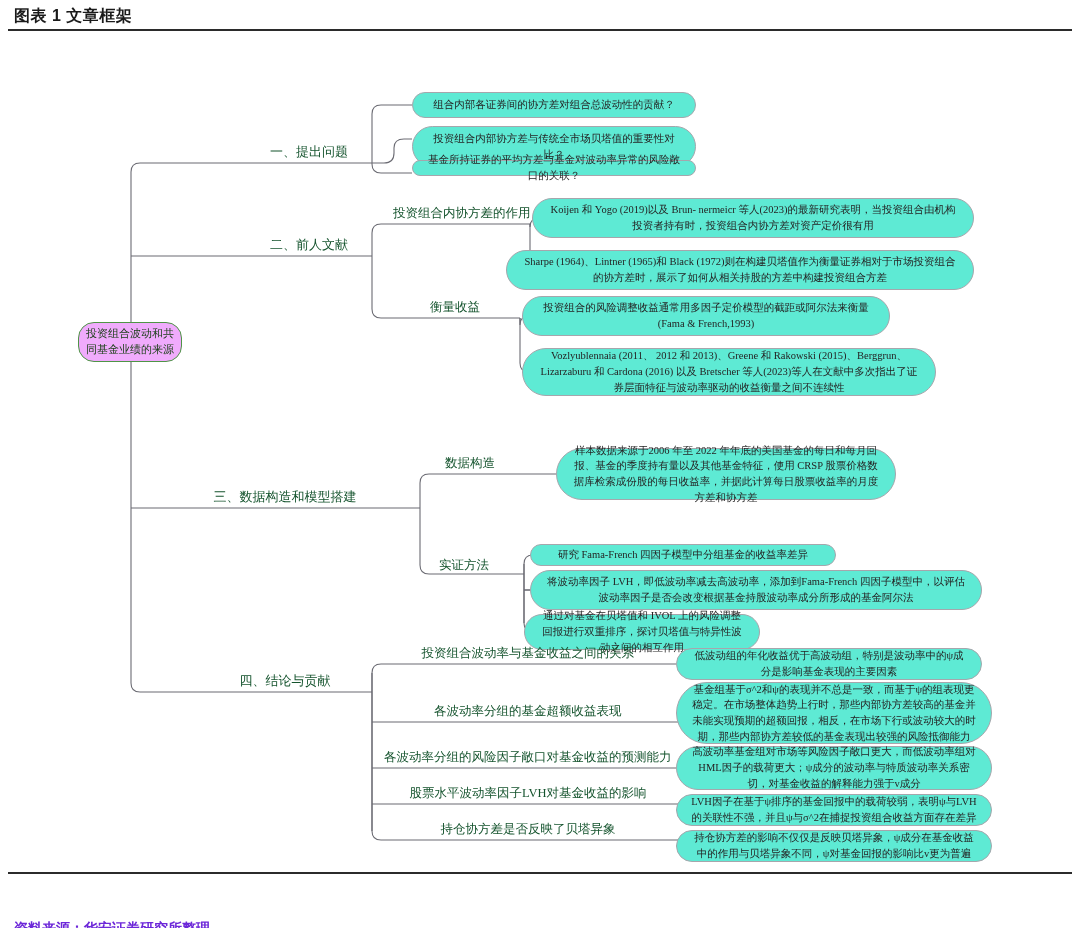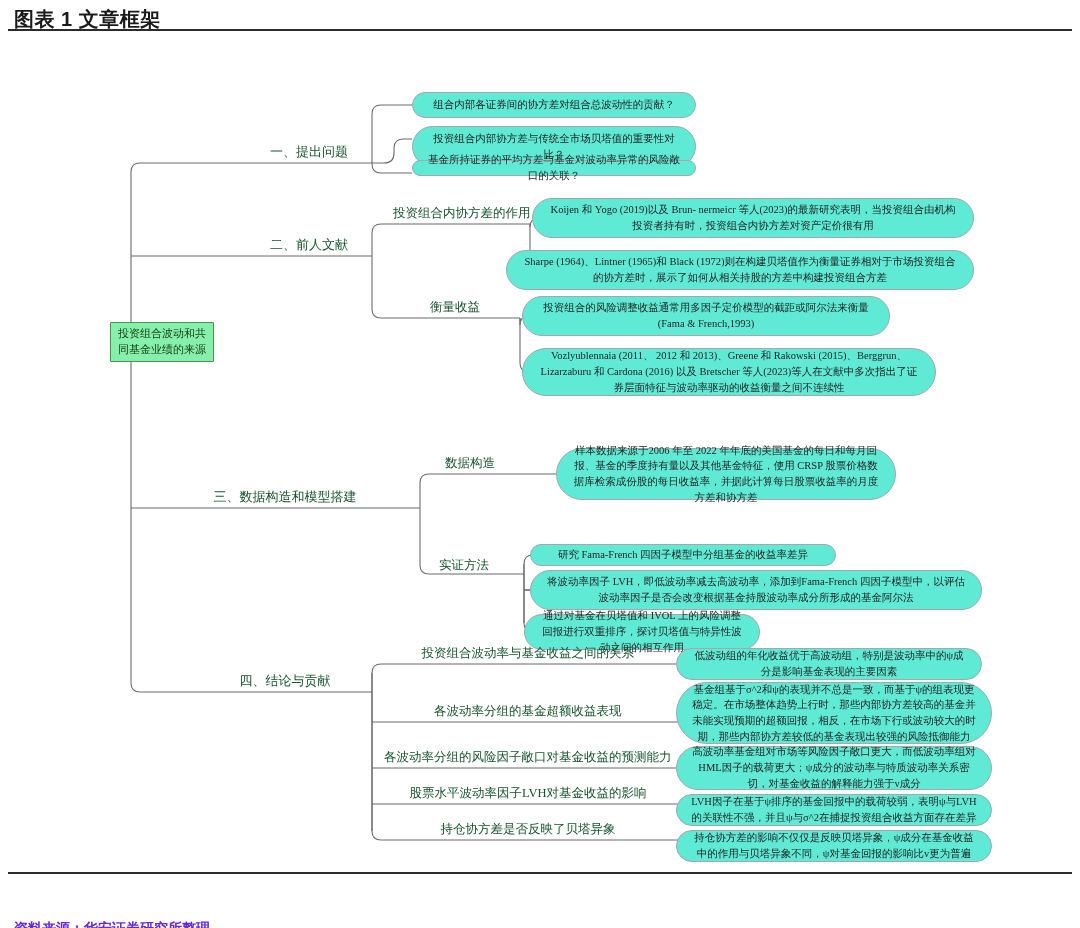--- a/index.html
+++ b/index.html
@@ -8,21 +8,21 @@
     background:#ffffff;
     font-family:"Liberation Serif","DejaVu Serif",serif;
     color:#231f20;
     position:relative;
     overflow:hidden;
   }
   
   .chart-title{
     position:absolute;left:14px;top:6px;
     font-family:"Liberation Sans","DejaVu Sans",sans-serif;
-    font-weight:bold;font-size:20px;letter-spacing:.5px;
+    font-weight:bold;font-size:16px;letter-spacing:.5px;
     color:#1a1a1a;
   }
   .rule-top{
     position:absolute;left:8px;top:29px;width:1064px;height:2px;
     background:#2b2b2b;
   }
   .rule-bottom{
     position:absolute;left:8px;top:872px;width:1064px;height:2px;
     background:#2b2b2b;
   }
@@ -37,31 +37,30 @@
     position:absolute;left:0;top:34px;width:1080px;height:838px;
   }
   #wires{
     position:absolute;left:0;top:0;width:1080px;height:838px;
     pointer-events:none;
   }
 
   
   .root-node{
     position:absolute;
-    background:#86efac;
+    background:#f0abfc;
     border:1px solid #4f9447;
-    border-radius:1px;
+    border-radius:16px;
     box-sizing:border-box;
     display:flex;align-items:center;justify-content:center;
     text-align:center;
     font-family:"Liberation Sans","DejaVu Sans",sans-serif;
     font-size:11px;line-height:1.45;
     color:#153d12;
     padding:3px 5px;
-    margin-left:32px;
   }
   .lbl{
     position:absolute;
     font-size:12.5px;
     line-height:1.25;
     color:#14532d;
     white-space:nowrap;
     text-align:center;
     font-family:Liberation Serif, serif;
   }

